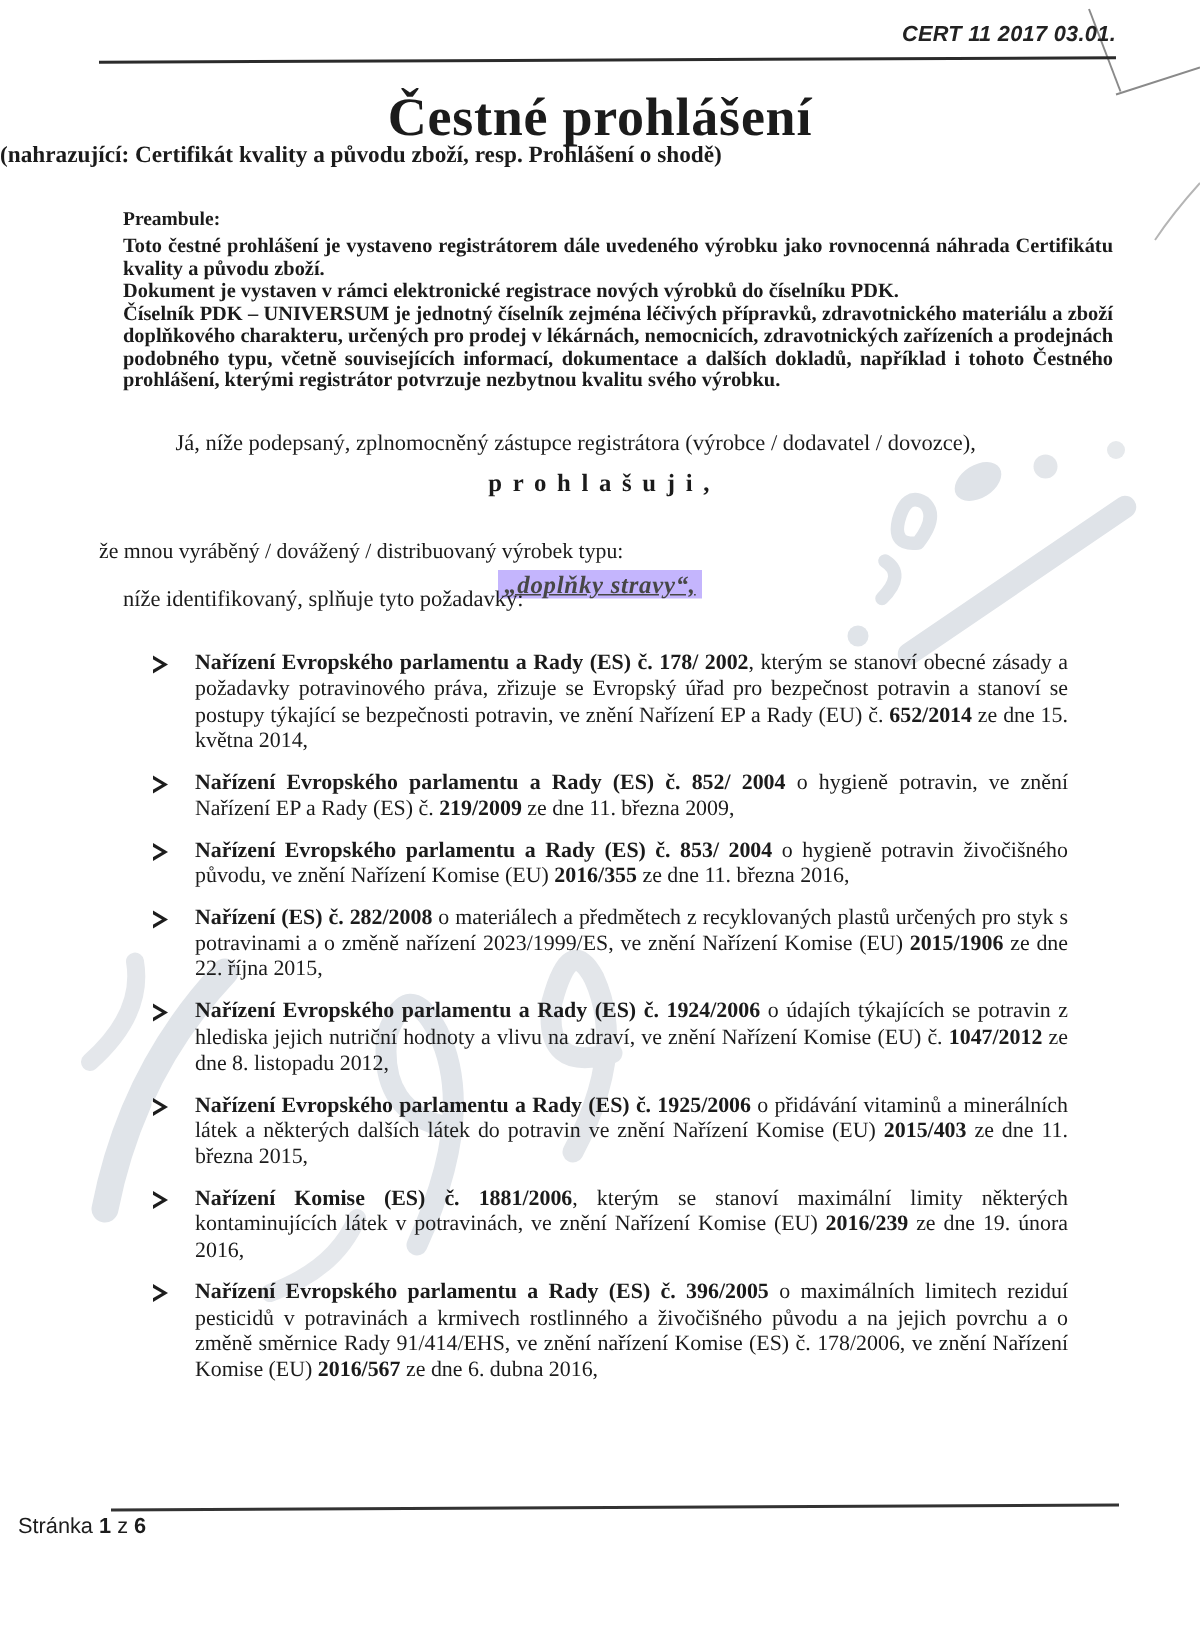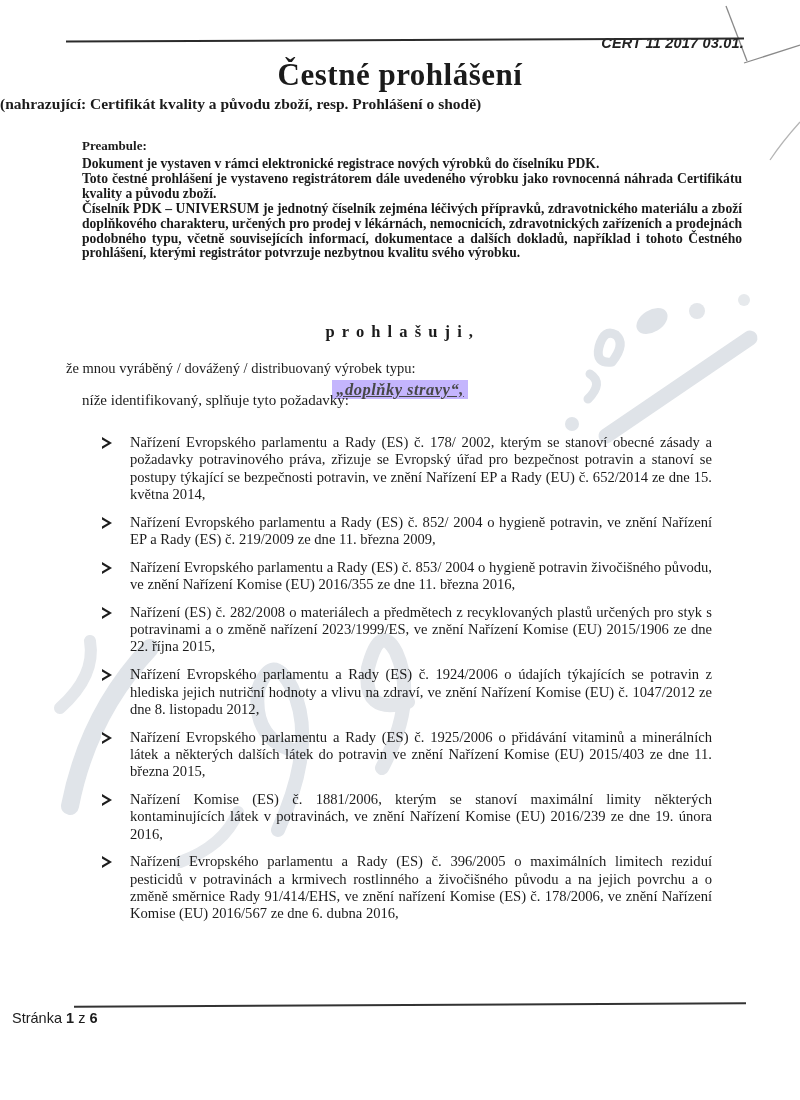--- a/index.html
+++ b/index.html
@@ -7,60 +7,60 @@
     width:800px;height:1100px;position:relative;background:#ffffff;
     font-family:"Liberation Serif", serif;color:#1b1b1b;overflow:hidden;
   }
   .layer{position:absolute;inset:0;}
   .watermark{z-index:0;}
   .content{z-index:1;}
 
   .header-code{
     position:absolute;top:15px;right:56px;
     font-family:"Liberation Sans", sans-serif;
-    font-style:italic;font-weight:700;font-size:14.5px;letter-spacing:.2px;color:#222;margin-top:20px;
+    font-style:italic;font-weight:700;font-size:14.5px;letter-spacing:.2px;color:#222;
   }
   .rule-top{
     position:absolute;top:39px;left:66px;width:678px;height:2px;background:#2b2b2b;
     transform:rotate(-0.25deg);
   }
   .doc-title{
     position:absolute;top:57px;left:0;width:100%;text-align:center;
-    font-size:31px;font-weight:700;margin:0;letter-spacing:.5px;
+    font-size:36px;font-weight:700;margin:0;letter-spacing:.5px;
   }
   .doc-subtitle{
     position:absolute;top:95px;left:0;width:100%;
     font-size:15.5px;font-weight:700;
   }
   .preamble{position:absolute;top:138px;left:82px;width:660px;}
   .preamble-heading{font-size:13px;font-weight:700;margin:0 0 3px 0;}
   .preamble p{
     margin:0;font-size:13.6px;font-weight:700;line-height:14.9px;text-align:justify;
   }
   .decl-intro{position:absolute;top:288px;left:117px;font-size:15px;}
   .decl-verb{
-    position:absolute;top:322px;left:0;width:100%;text-align:center;
+    position:absolute;top:312px;left:0;width:100%;text-align:center;
     font-size:16.5px;font-weight:700;letter-spacing:1.5px;
   }
   .product-intro{position:absolute;top:360px;left:66px;font-size:14.5px;}
   .product-type-wrap{position:absolute;top:380px;left:0;width:100%;text-align:center;}
   .product-type{
     font-size:16.5px;font-weight:700;background:#c4b5fd;color:#474747;
     text-decoration:underline;padding:0 4px;letter-spacing:.5px;font-style:italic;
   }
   .req-intro{position:absolute;top:392px;left:82px;font-size:15px;}
 
   .regulations{
     position:absolute;top:434px;left:100px;width:612px;margin:0;padding:0;list-style:none;
   }
   .reg-item{
     position:relative;padding-left:30px;margin-bottom:10.5px;
     font-size:14.6px;line-height:17.3px;text-align:justify;
   }
-  .reg-item b{font-weight:400;}
+  .reg-item b{font-weight:700;}
   .bullet{position:absolute;left:2px;top:3px;width:0;height:0;
     border-left:10px solid #1d1d1d;border-top:6px solid transparent;border-bottom:6px solid transparent;}
   .bullet::after{content:"";position:absolute;left:-11px;top:-4px;width:0;height:0;
     border-left:7px solid #ffffff;border-top:4px solid transparent;border-bottom:4px solid transparent;}
 
   .rule-bottom{
     position:absolute;top:1004px;left:74px;width:672px;height:1.6px;background:#333;
     transform:rotate(-0.28deg);
   }
   .footer-text{
@@ -99,25 +99,26 @@
 
 <div class="layer content">
   <div class="header-code">CERT 11 2017 03.01.</div>
   <div class="rule-top"></div>
 
   <h1 class="doc-title">Čestné prohlášení</h1>
   <div class="doc-subtitle">(nahrazující: Certifikát kvality a původu zboží, resp. Prohlášení o shodě)</div>
 
   <div class="preamble">
     <div class="preamble-heading">Preambule:</div>
+    <p>Toto čestné prohlášení je vystaveno registrátorem dále uvedeného výrobku jako rovnocenná náhrada Certifikátu kvality a původu zboží.</p>
     <p>Dokument je vystaven v rámci elektronické registrace nových výrobků do číselníku PDK.</p>
-    <p>Toto čestné prohlášení je vystaveno registrátorem dále uvedeného výrobku jako rovnocenná náhrada Certifikátu kvality a původu zboží.</p>
     <p>Číselník PDK – UNIVERSUM je jednotný číselník zejména léčivých přípravků, zdravotnického materiálu a zboží doplňkového charakteru, určených pro prodej v lékárnách, nemocnicích, zdravotnických zařízeních a prodejnách podobného typu, včetně souvisejících informací, dokumentace a dalších dokladů, například i tohoto Čestného prohlášení, kterými registrátor potvrzuje nezbytnou kvalitu svého výrobku.</p>
   </div>
 
+  <div class="decl-intro">Já, níže podepsaný, zplnomocněný zástupce registrátora (výrobce / dodavatel / dovozce),</div>
   <div class="decl-verb">p r o h l a š u j i ,</div>
   <div class="product-intro">že mnou vyráběný / dovážený  / distribuovaný výrobek typu:</div>
   <div class="product-type-wrap">
     <span class="product-type">„doplňky stravy“,</span>
   </div>
   <div class="req-intro">níže identifikovaný, splňuje tyto požadavky:</div>
 
   <ul class="regulations">
       <li class="reg-item"><span class="bullet"></span><span class="reg-text"><b>Nařízení Evropského parlamentu a Rady (ES) č. 178/ 2002</b><span>, kterým se stanoví obecné zásady a požadavky potravinového práva, zřizuje se Evropský úřad pro bezpečnost potravin a stanoví se postupy týkající se bezpečnosti potravin, ve znění Nařízení EP a Rady (EU) č. </span><b>652/2014</b><span> ze dne 15. května 2014,</span></span></li>
       <li class="reg-item"><span class="bullet"></span><span class="reg-text"><b>Nařízení Evropského parlamentu a Rady (ES) č. 852/ 2004</b><span> o hygieně potravin, ve znění Nařízení EP a Rady (ES) č. </span><b>219/2009</b><span> ze dne 11. března 2009,</span></span></li>

